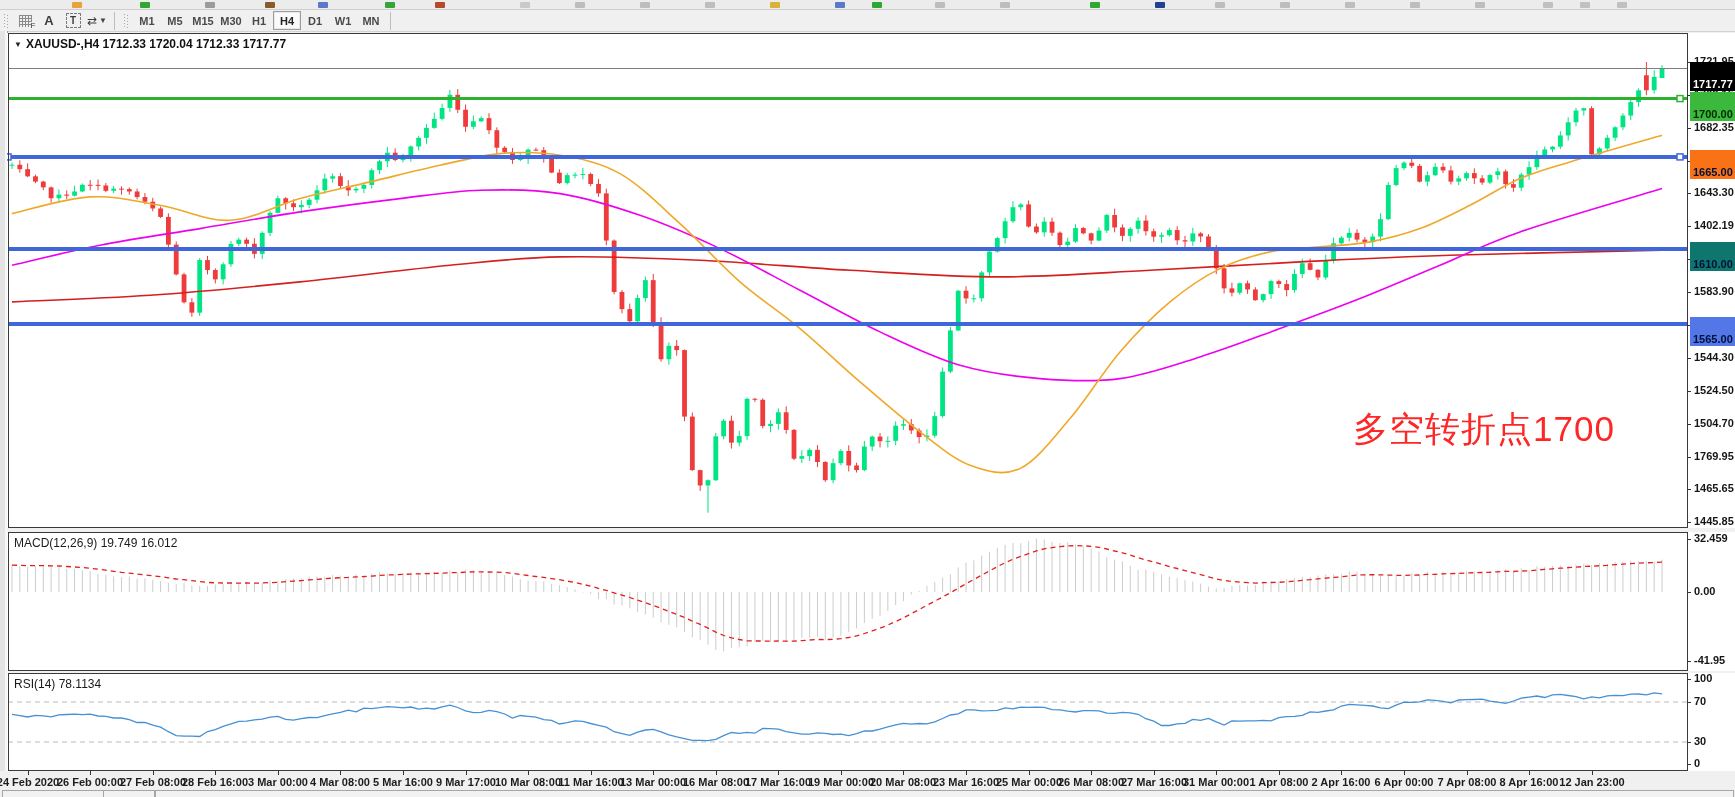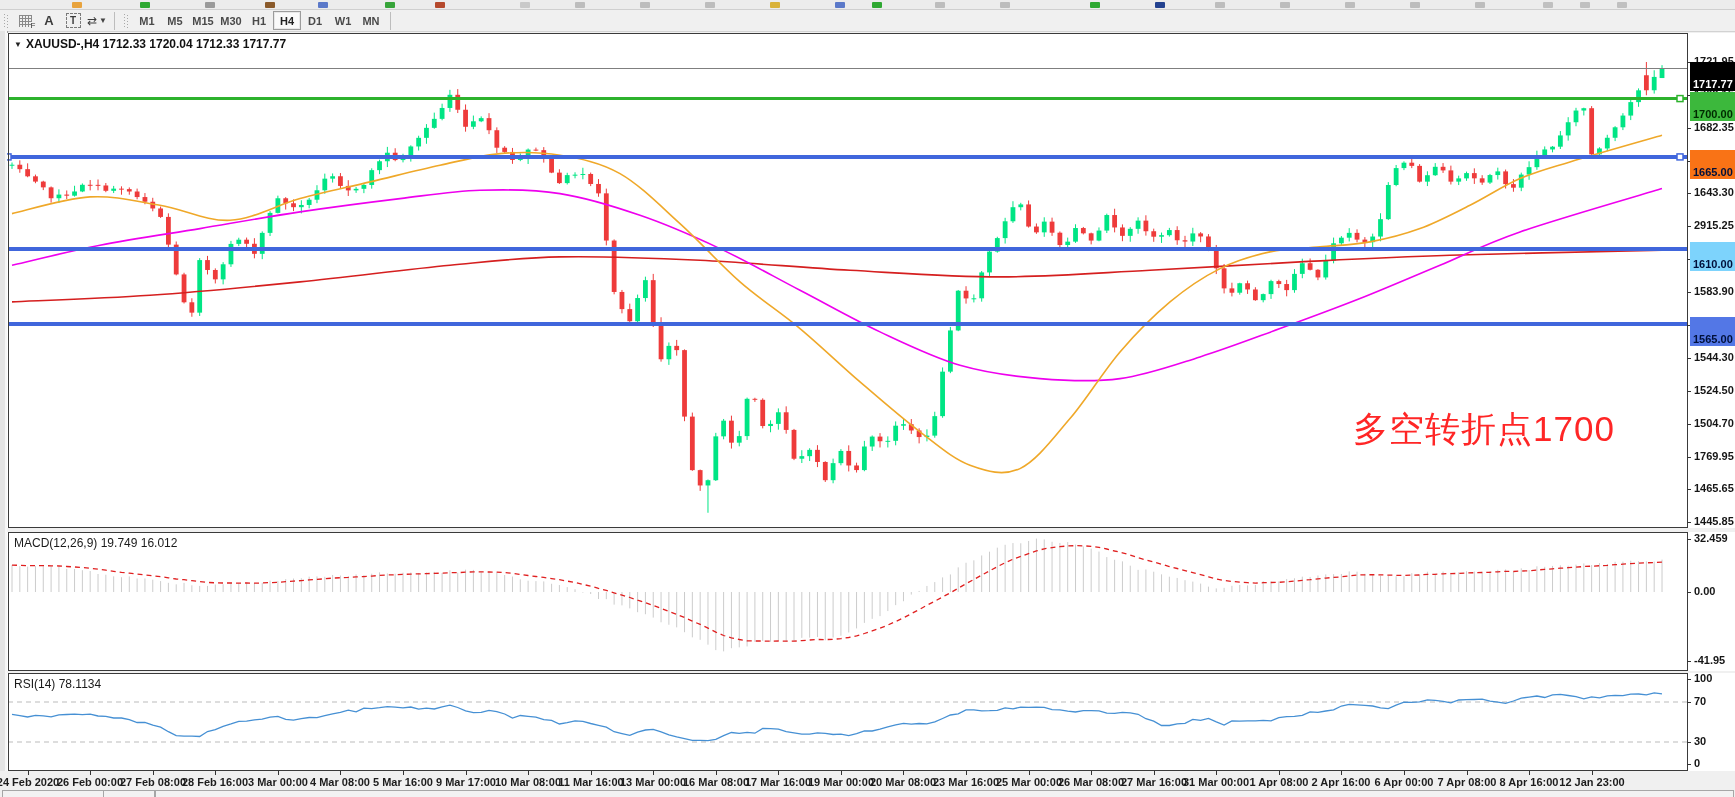--- a/index.html
+++ b/index.html
@@ -789,21 +789,21 @@
       <div class="tick-label" style="left: 1694px; top: 55px;">1721.95</div>
       <div class="tick-mark" style="left: 1687px; top: 95px;"></div>
       <div class="tick-label" style="left: 1694px; top: 88px;">1702.15</div>
       <div class="tick-mark" style="left: 1687px; top: 128px;"></div>
       <div class="tick-label" style="left: 1694px; top: 121px;">1682.35</div>
       <div class="tick-mark" style="left: 1687px; top: 161px;"></div>
       <div class="tick-label" style="left: 1694px; top: 154px;">1662.55</div>
       <div class="tick-mark" style="left: 1687px; top: 193px;"></div>
       <div class="tick-label" style="left: 1694px; top: 186px;">1643.30</div>
       <div class="tick-mark" style="left: 1687px; top: 226px;"></div>
-      <div class="tick-label" style="left: 1694px; top: 219px;">2915.25</div>
+      <div class="tick-label" style="left: 1694px; top: 219px;">1402.19</div>
       <div class="tick-mark" style="left: 1687px; top: 259px;"></div>
       <div class="tick-label" style="left: 1694px; top: 252px;">1603.70</div>
       <div class="tick-mark" style="left: 1687px; top: 292px;"></div>
       <div class="tick-label" style="left: 1694px; top: 285px;">1583.90</div>
       <div class="tick-mark" style="left: 1687px; top: 325px;"></div>
       <div class="tick-label" style="left: 1694px; top: 318px;">1564.10</div>
       <div class="tick-mark" style="left: 1687px; top: 358px;"></div>
       <div class="tick-label" style="left: 1694px; top: 351px;">1544.30</div>
       <div class="tick-mark" style="left: 1687px; top: 391px;"></div>
       <div class="tick-label" style="left: 1694px; top: 384px;">1524.50</div>
@@ -825,21 +825,21 @@
       <div class="tick-label" style="left: 1694px; top: 672px;">100</div>
       <div class="tick-mark" style="left: 1687px; top: 702px;"></div>
       <div class="tick-label" style="left: 1694px; top: 695px;">70</div>
       <div class="tick-mark" style="left: 1687px; top: 742px;"></div>
       <div class="tick-label" style="left: 1694px; top: 735px;">30</div>
       <div class="tick-mark" style="left: 1687px; top: 764px;"></div>
       <div class="tick-label" style="left: 1694px; top: 757px;">0</div>
       <div class="axis-box" style="left: 1690px; top: 62px; background: rgb(0, 0, 0); color: rgb(255, 255, 255);">1717.77</div>
       <div class="axis-box" style="left: 1690px; top: 92px; background: rgb(60, 184, 60); color: rgb(0, 42, 0);">1700.00</div>
       <div class="axis-box" style="left: 1690px; top: 150px; background: #f97316; color: rgb(0, 16, 58);">1665.00</div>
-      <div class="axis-box" style="left: 1690px; top: 242px; background: #7dd3fc; color: rgb(0, 16, 58);">1610.00</div>
+      <div class="axis-box" style="left: 1690px; top: 242px; background: #0f766e; color: rgb(0, 16, 58);">1610.00</div>
       <div class="axis-box" style="left: 1690px; top: 317px; background: rgb(83, 119, 230); color: rgb(0, 16, 58);">1565.00</div>
     </div>
   <div id="date-axis">
       <div class="date-tick" style="left: 28px;"></div>
       <div class="date-label" style="left: -14px; top: 5px;">24 Feb 2020</div>
       <div class="date-tick" style="left: 90px;"></div>
       <div class="date-label" style="left: 48px; top: 5px;">26 Feb 00:00</div>
       <div class="date-tick" style="left: 153px;"></div>
       <div class="date-label" style="left: 111px; top: 5px;">27 Feb 08:00</div>
       <div class="date-tick" style="left: 215px;"></div>

